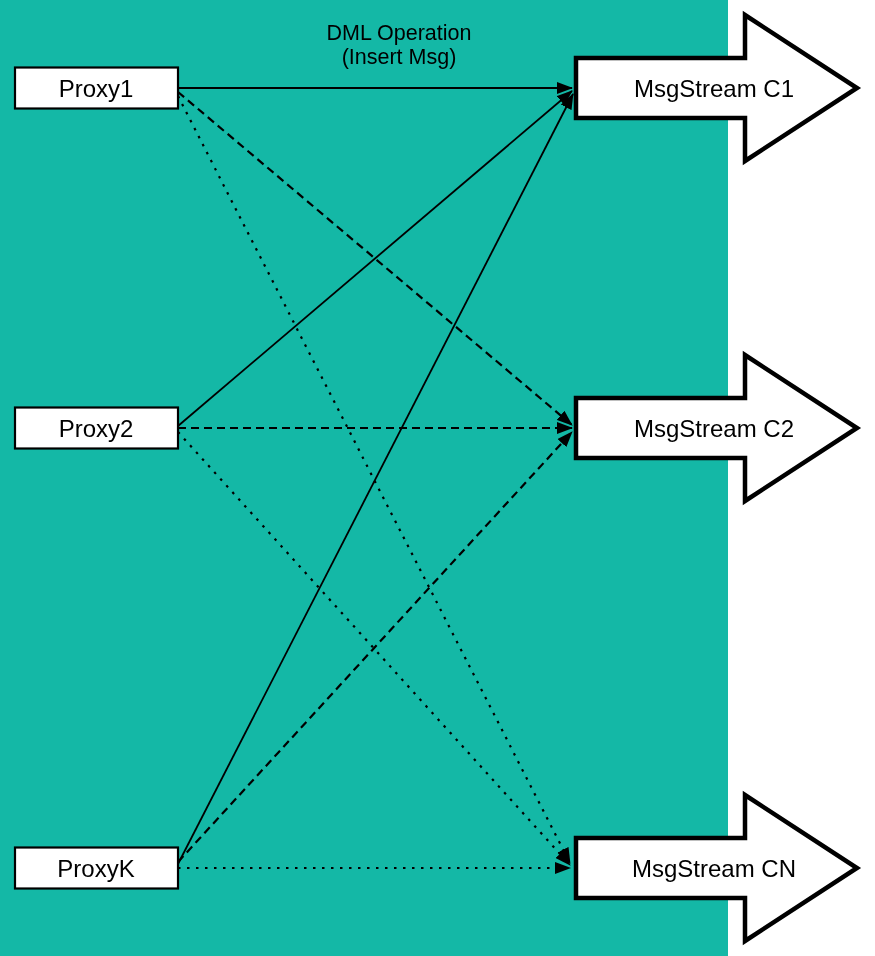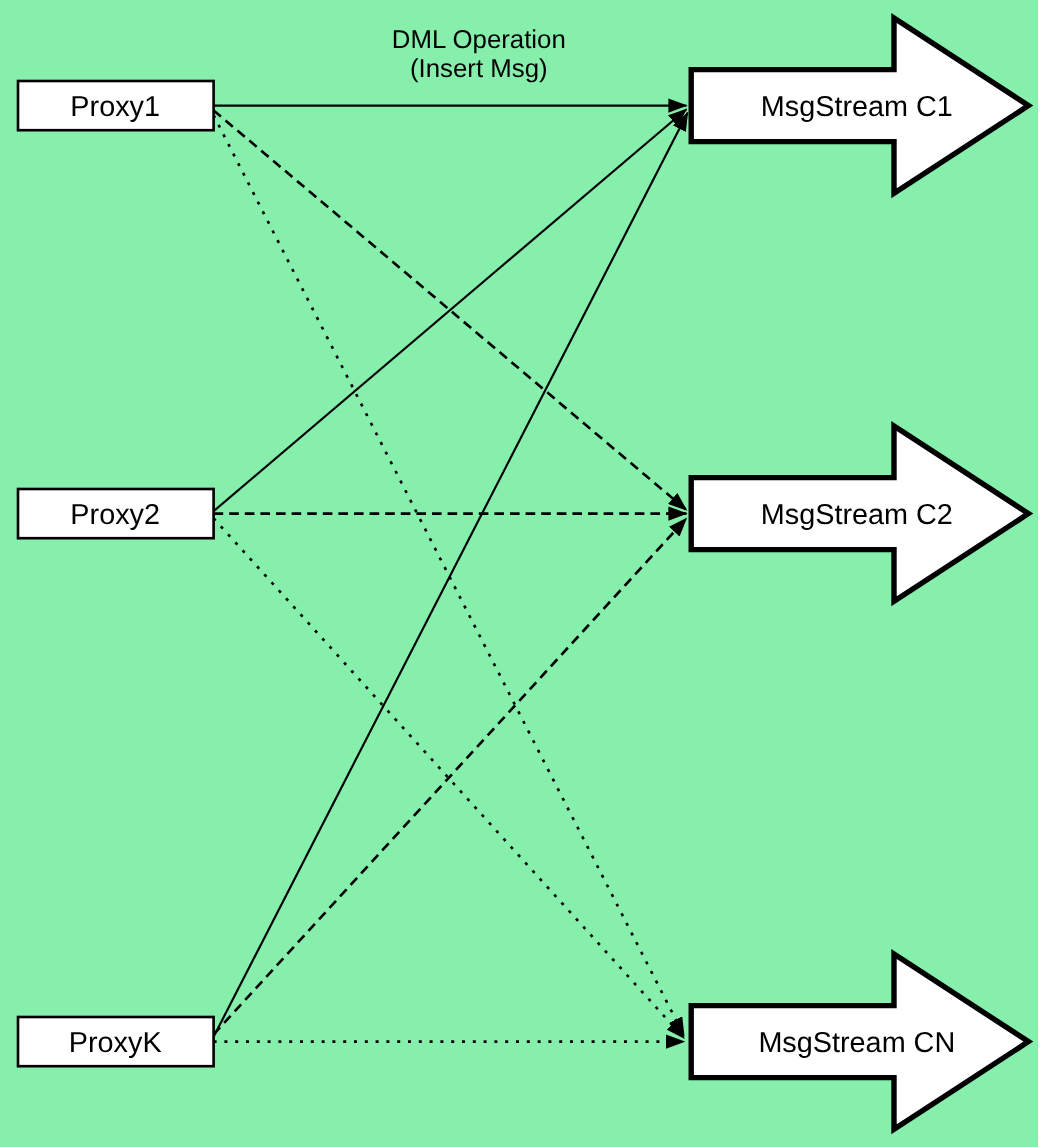--- a/index.html
+++ b/index.html
@@ -5,23 +5,23 @@
   html, body {
     margin: 0;
     padding: 0;
     background: #ffffff;
     width: 875px;
     height: 956px;
     overflow: hidden;
   }
   .canvas {
     position: relative;
-    width: 865px;
+    width: 728px;
     height: 956px;
-    background: #86efac;
+    background: #14b8a6;
   }
   svg { display: block; }
   .diagram-text {
     font-family: "Liberation Sans", sans-serif;
     fill: #000000;
   }
   .title-text   { font-size: 21.5px; }
   .node-text    { font-size: 24px; }
   .stream-text  { font-size: 24px; }
   .node-rect {

